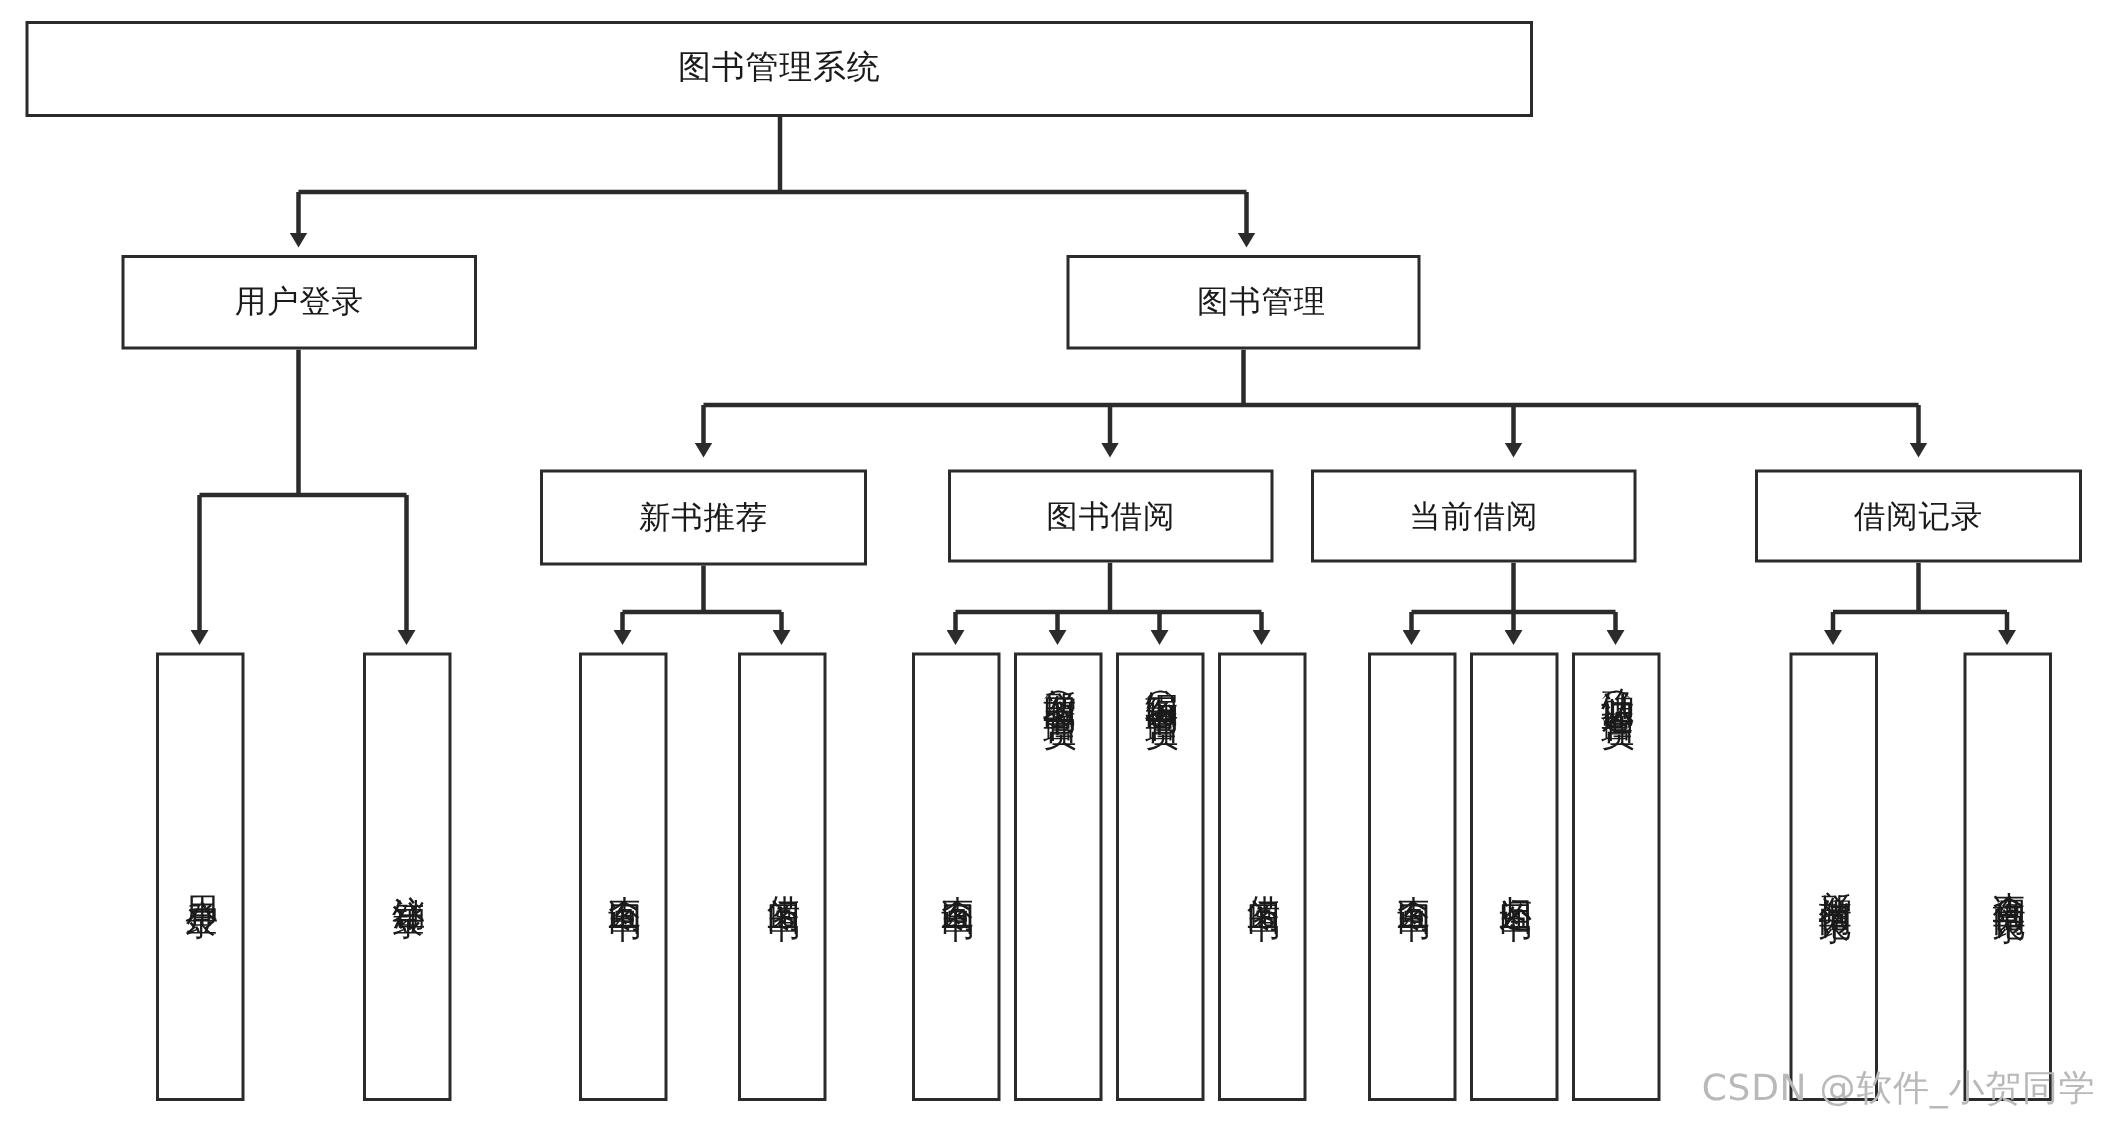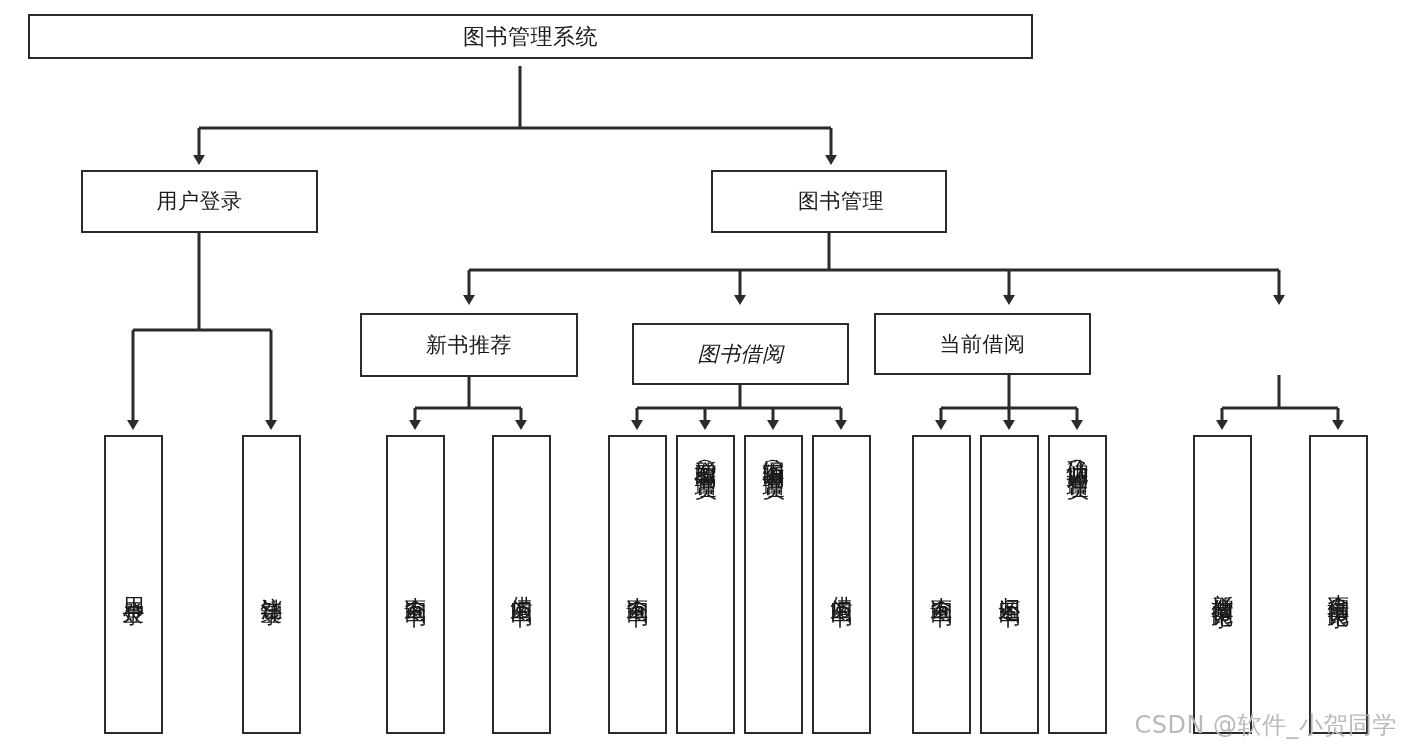--- a/index.html
+++ b/index.html
@@ -116,39 +116,42 @@
       <path d="M1009,408 L1009,421" marker-end="url(#arrow)"></path>
       <path d="M1077,408 L1077,421" marker-end="url(#arrow)"></path>
 
       <path d="M1279,375 L1279,408"></path>
       <path d="M1222,408 L1338,408"></path>
       <path d="M1222,408 L1222,421" marker-end="url(#arrow)"></path>
       <path d="M1338,408 L1338,421" marker-end="url(#arrow)"></path>
     </g>
   </svg>
 
-  <div class="node h root" style="left:28px;top:14px;width:1005px;height:45px;">
+  <div class="node h root" style="left:17px;top:14px;width:1005px;height:64px;">
     <span class="lbl">图书管理系统</span>
   </div>
 
   <div class="node h" style="left:81px;top:170px;width:237px;height:63px;">
     <span class="lbl">用户登录</span>
   </div>
   <div class="node h" style="left:711px;top:170px;width:236px;height:63px;padding-left:24px;">
     <span class="lbl">图书管理</span>
   </div>
 
   <div class="node h" style="left:360px;top:313px;width:218px;height:64px;">
     <span class="lbl">新书推荐</span>
   </div>
-  <div class="node h" style="left:632px;top:323px;width:217px;height:62px;font-style:italic;">
+  <div class="node h" style="left:632px;top:313px;width:217px;height:62px;">
     <span class="lbl">图书借阅</span>
   </div>
   <div class="node h" style="left:874px;top:313px;width:217px;height:62px;">
     <span class="lbl">当前借阅</span>
+  </div>
+  <div class="node h" style="left:1170px;top:313px;width:218px;height:62px;">
+    <span class="lbl">借阅记录</span>
   </div>
 
   <div class="node v mid" style="left:104px;top:435px;width:59px;height:299px;">
     <span class="lbl">用户登录</span>
   </div>
   <div class="node v mid" style="left:242px;top:435px;width:59px;height:299px;">
     <span class="lbl">注销登录</span>
   </div>
 
   <div class="node v mid" style="left:386px;top:435px;width:59px;height:299px;">

